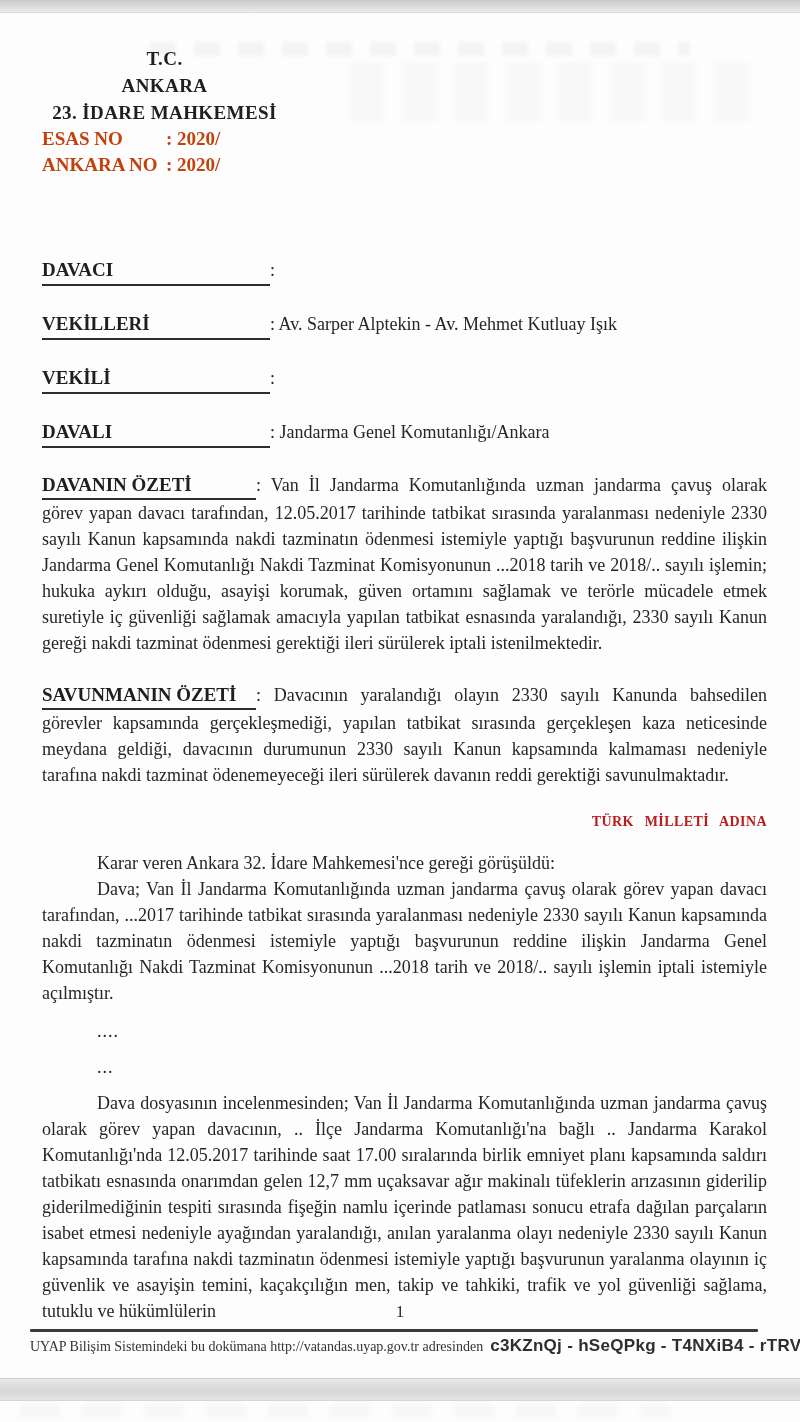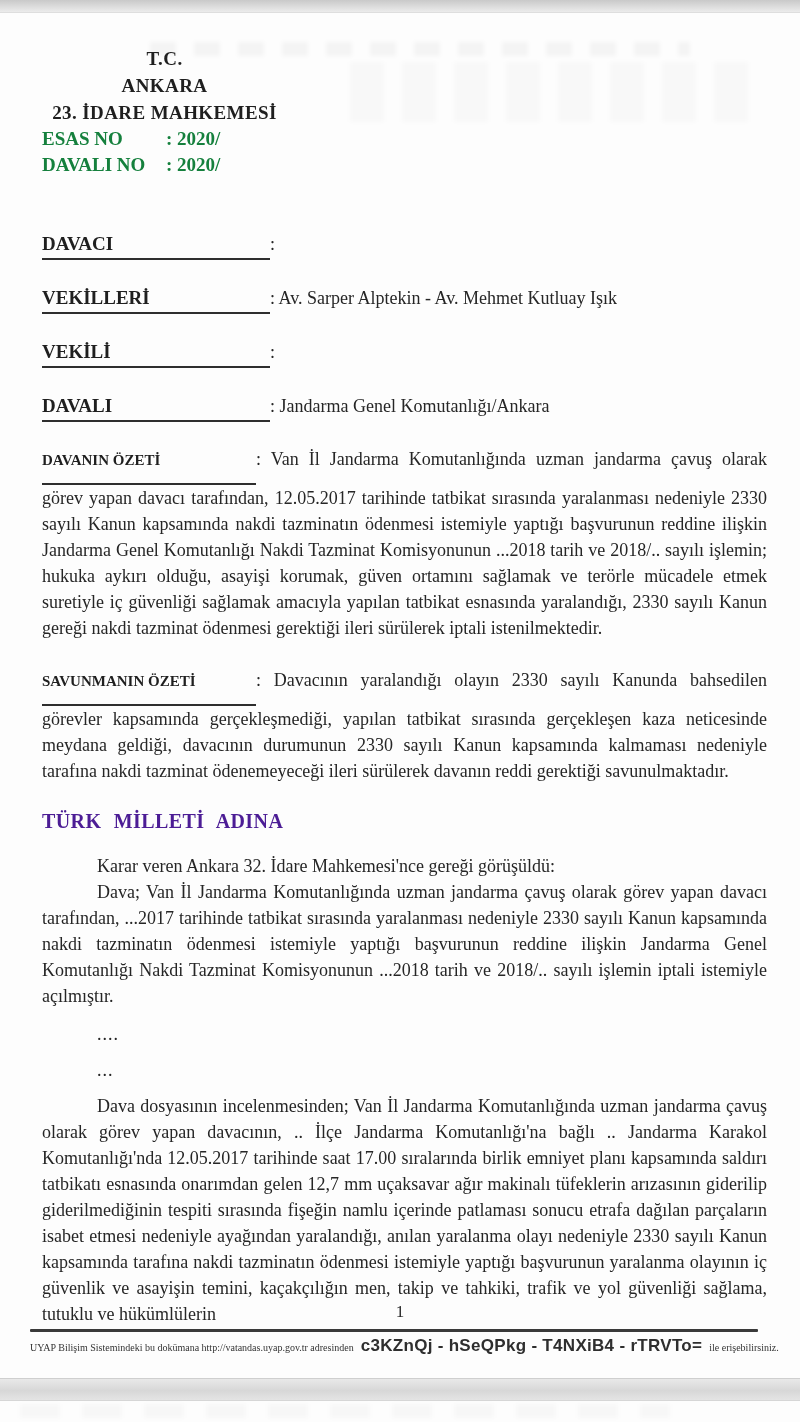--- a/index.html
+++ b/index.html
@@ -40,52 +40,52 @@
 
   .content{
     position:absolute;top:45px;left:42px;width:725px;
   }
   
   .court-header{width:245px;}
   .ch-center{
     text-align:center;font-weight:bold;font-size:19px;line-height:27px;
     letter-spacing:0.4px;color:#1f1f1f;
   }
-  .case-row{font-weight:bold;font-size:19px;line-height:26px;color:#15803d;}
+  .case-row{font-weight:bold;font-size:19px;line-height:26px;color:#c2410c;}
   .case-label{display:inline-block;width:124px;}
 
   
-  .parties{margin-top:52px;}
+  .parties{margin-top:78px;}
   .party-row{margin-bottom:24px;font-size:19px;line-height:27px;}
   .party-label{
     display:inline-block;width:228px;
     border-bottom:2px solid #2e2e2e;
     font-weight:bold;color:#1f1f1f;
     padding-bottom:1px;
   }
   .party-value{font-size:18px;}
 
   
   .section-para{
     margin:0 0 26px 0;
     font-size:18px;line-height:26px;
     text-align:justify;
   }
   .section-para.first{margin-top:2px;}
   .plabel{
     display:inline-block;width:214px;
     border-bottom:2px solid #2e2e2e;
-    font-weight:bold;color:#1f1f1f;font-size:15px;
-    padding-bottom:10px;
+    font-weight:bold;color:#1f1f1f;font-size:19px;
+    padding-bottom:0;
   }
 
   
   .milli-heading{
-    text-align:left;font-weight:bold;font-size:20px;
-    word-spacing:7px;letter-spacing:0.4px;color:#4c1d95;
+    text-align:right;font-weight:bold;font-size:14px;
+    word-spacing:7px;letter-spacing:0.4px;color:#b91c1c;
     margin:4px 0 20px 0;
   }
 
   
   .body-para{
     margin:0;font-size:18px;line-height:26px;
     text-align:justify;text-indent:55px;
   }
   .dots-para{
     margin:0;font-size:18px;line-height:26px;text-indent:55px;
@@ -99,21 +99,21 @@
     text-align:center;font-size:17px;color:#2a2a2a;
   }
   .footer-rule{
     position:absolute;top:1329px;left:30px;width:728px;height:3px;
     background:#3a3a3a;border-radius:1px;
   }
   .footer-line{
     position:absolute;top:1336px;left:30px;width:740px;
     display:flex;align-items:baseline;gap:7px;white-space:nowrap;
   }
-  .footer-small{font-size:10px;color:#333;}
+  .footer-small{font-size:14px;color:#333;}
   .footer-code{
     font-family:"Liberation Sans", sans-serif;
     font-size:17px;font-weight:600;color:#2e2e2e;letter-spacing:0.3px;
   }
 </style>
 </head>
 <body>
 
 <div class="page">
 
@@ -123,21 +123,21 @@
   <div class="content">
 
     <div class="court-header">
       <div class="ch-center">T.C.</div>
       <div class="ch-center">ANKARA</div>
       <div class="ch-center">23. İDARE MAHKEMESİ</div>
       <div class="case-row">
         <span class="case-label">ESAS NO</span><span>:  2020/</span>
       </div>
       <div class="case-row">
-        <span class="case-label">DAVALI NO</span><span>:  2020/</span>
+        <span class="case-label">ANKARA NO</span><span>:  2020/</span>
       </div>
     </div>
 
     <div class="parties">
       <div class="party-row">
         <span class="party-label">DAVACI</span><span class="party-value">:</span>
       </div>
       <div class="party-row">
         <span class="party-label">VEKİLLERİ</span><span class="party-value">: Av. Sarper Alptekin - Av. Mehmet Kutluay Işık</span>
       </div>

